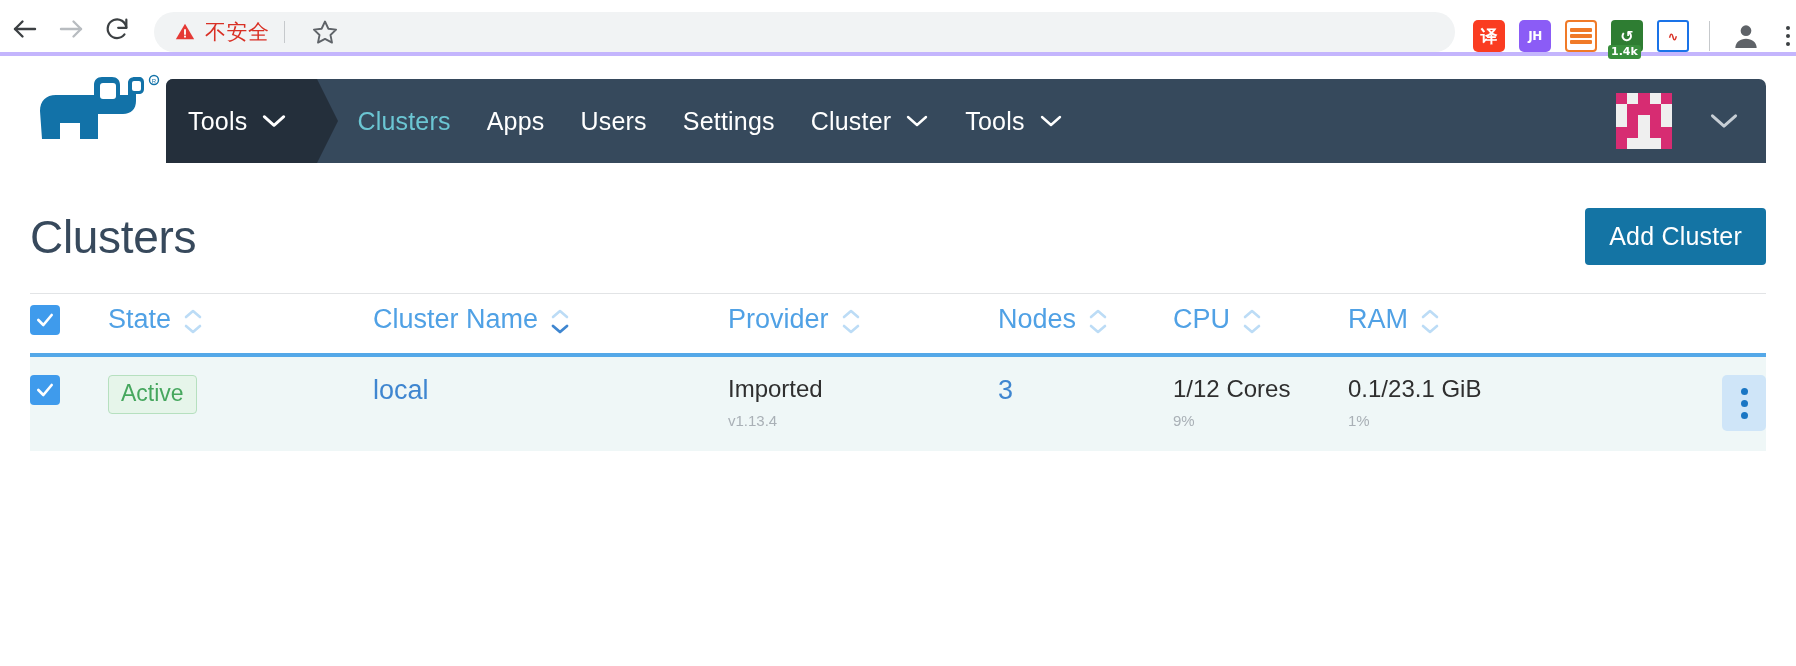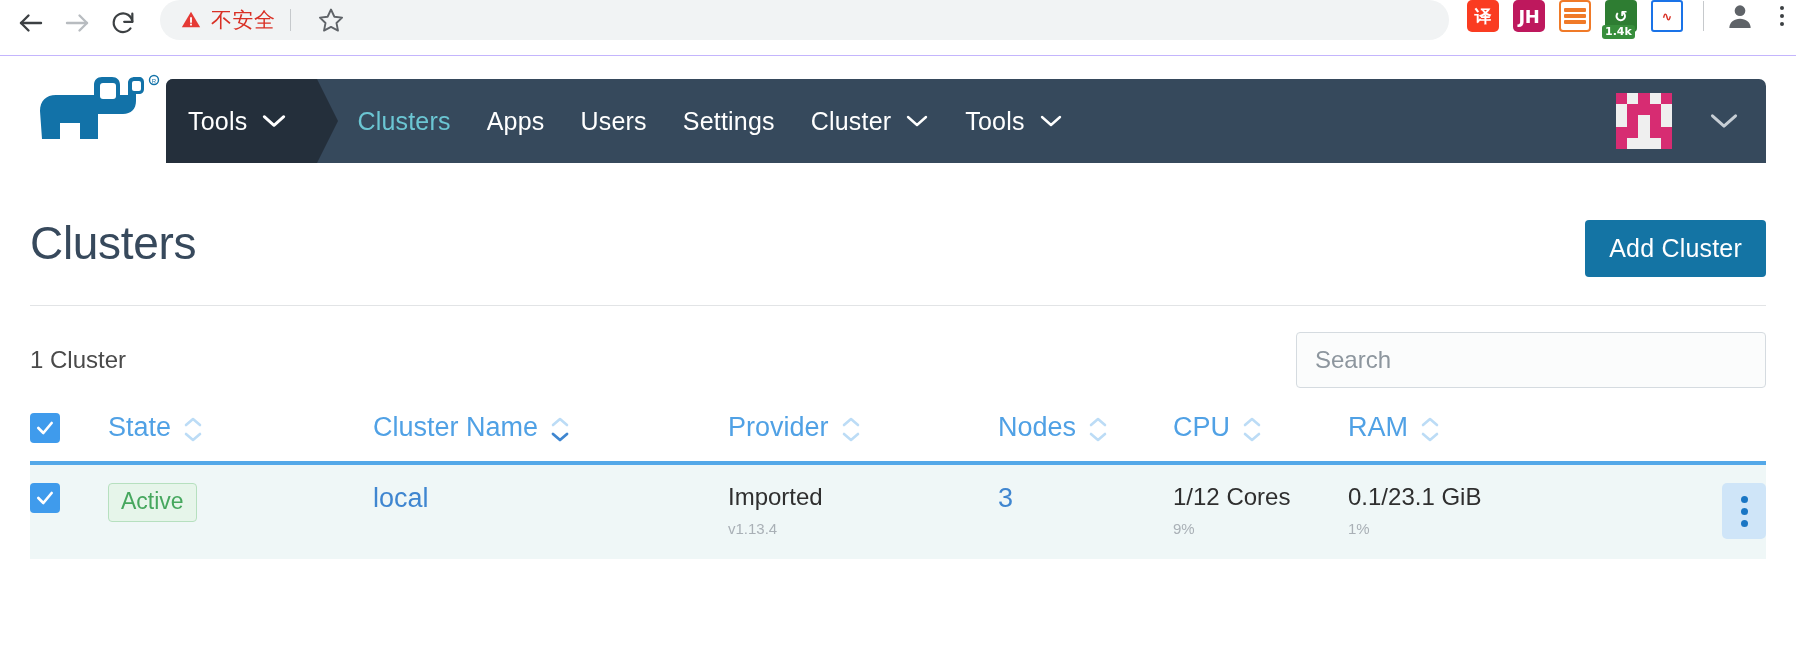--- a/index.html
+++ b/index.html
@@ -8,23 +8,23 @@
     background: #ffffff;
     font-family: "Liberation Sans", "DejaVu Sans", sans-serif;
     overflow: hidden;
   }
 
   
   .browser-bar {
     height: 56px;
     background: #ffffff;
     display: flex;
-    align-items: flex-start;
-    padding: 0 8px;
-    border-bottom: 1px solid #c4b5fd;
+    align-items: flex-end;
+    padding: 0 2px;
+    border-bottom: 4px solid #c4b5fd;
   }
   .nav-btn {
     width: 46px; height: 46px;
     display: flex; align-items: center; justify-content: center;
     color: #3c4043;
     flex: 0 0 auto;
   }
   .nav-btn.disabled { color: #b8bcc0; }
   .nav-btn svg { display: block; }
 
@@ -78,21 +78,21 @@
   .ext-tray { display: flex; align-items: center; gap: 14px; margin-left: 18px; flex: 0 0 auto; }
   .ext {
     width: 32px; height: 32px;
     border-radius: 5px;
     display: flex; align-items: center; justify-content: center;
     font-size: 15px; font-weight: 700; color: #fff;
     position: relative;
     font-family: "DejaVu Sans", sans-serif;
   }
   .ext-youdao { background: #fa3c21; font-size: 17px; }
-  .ext-jh { background: #be185d; font-size: 18px; letter-spacing: -0.5px; }
+  .ext-jh { background: #8b5cf6; font-size: 12px; letter-spacing: -0.5px; }
   .ext-list { background: #ffffff; border: 2px solid #f07a28; border-radius: 4px;
               flex-direction: column; gap: 2px; padding: 3px 3px; }
   .ext-list i { display: block; width: 100%; height: 4px; background: #f07a28; border-radius: 1px; }
   .ext-undo { background: #2e7d32; color: #fff; font-size: 16px; border-radius: 4px; }
   .ext-badge {
     position: absolute; bottom: -7px; left: -3px;
     background: #388e3c; color: #fff;
     font-size: 11px; font-weight: 700;
     padding: 1px 3px; border-radius: 3px;
     line-height: 1.1;
@@ -191,21 +191,20 @@
   .btn-primary {
     background: #1474a4;
     color: #ffffff;
     font-size: 25px;
     padding: 14px 24px;
     border: none;
     border-radius: 4px;
     cursor: pointer;
     letter-spacing: .2px;
     font-family: inherit;
-    margin-top: 12px;
   }
   .hr { height: 1px; background: #e2e4e6; }
 
   .meta-row {
     display: flex; align-items: center; justify-content: space-between;
     padding-top: 26px;
     padding-bottom: 14px;
   }
   .count-label { font-size: 24px; color: #4a4a4a; }
   .search-input {
@@ -446,24 +445,20 @@
 
 <div class="page">
 
   <div class="title-row">
     <div class="page-title">Clusters</div>
     <button class="btn-primary">Add Cluster</button>
   </div>
 
   <div class="hr"></div>
 
-  <div class="meta-row">
-    <div class="count-label">1 Cluster</div>
-    <input class="search-input" type="text" placeholder="Search" style="">
-  </div>
 
   <table class="clusters">
     <colgroup>
       <col style="width:78px">
         <col style="width:265px">
         <col style="width:355px">
       <col style="width:270px">
         <col style="width:175px">
         <col style="width:175px">
       <col style="width:230px">

